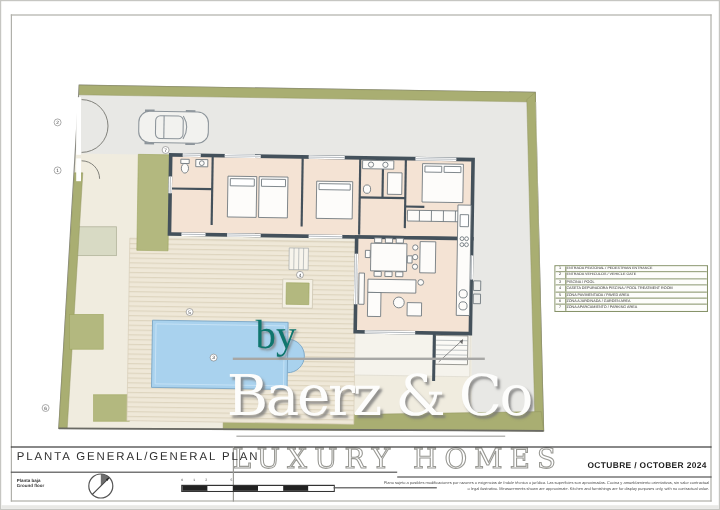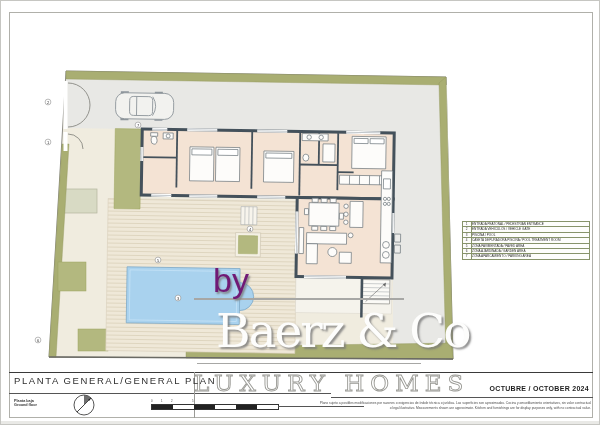--- a/index.html
+++ b/index.html
@@ -20,25 +20,25 @@
   
   .legend{position:absolute;left:461px;top:220px;width:126px;border:0.5px solid #87936a;}
   .legend-row{display:flex;height:4.4px;border-bottom:0.5px solid #87936a;background:#fdfdfb;}
   .legend-row:last-child{border-bottom:none;}
   .lg-num{width:8px;border-right:0.5px solid #87936a;display:flex;align-items:center;justify-content:center;}
   .lg-label{flex:1;overflow:hidden;display:flex;align-items:center;}
   .tiny{font-size:6.2px;transform:scale(.5);transform-origin:0 50%;color:#2e2e2e;white-space:nowrap;line-height:1;}
   .lg-num .tiny{transform-origin:50% 50%;}
   
   .wm-line{position:absolute;background:#a7a7a5;}
-  .wm-by{position:absolute;left:212px;top:260px;font-family:Liberation Sans, sans-serif;font-size:34px;
-         color:#701a75;text-shadow:1.5px 1.5px 2px rgba(125,125,125,.85);}
+  .wm-by{position:absolute;left:212px;top:260px;font-family:Liberation Serif, serif;font-size:34px;
+         color:#0f766e;text-shadow:1.5px 1.5px 2px rgba(125,125,125,.85);}
   .wm-name{position:absolute;left:188px;top:306px;width:240px;text-align:center;
            font-family:"DejaVu Serif",serif;font-size:47px;letter-spacing:-2px;color:#fdfdfc;
-           text-shadow:2px 2px 2px rgba(120,120,120,.8);white-space:nowrap;line-height:1;margin-left:27px;}
+           text-shadow:2px 2px 2px rgba(120,120,120,.8);white-space:nowrap;line-height:1;}
   .wm-tagline{position:absolute;left:193px;top:371px;width:193px;text-align:center;white-space:nowrap;
            font-family:"DejaVu Serif",serif;font-size:23px;letter-spacing:6px;line-height:1;
            color:rgba(255,255,255,.55);-webkit-text-stroke:0.9px #999994;}
   
   .scalebar{position:absolute;left:150px;top:398px;}
   .sb-labels{position:absolute;left:0;top:0;width:200px;transform:scale(.5);transform-origin:0 0;
              font-size:5.5px;color:#444;}
   .sb-labels span{position:absolute;top:0;}
   .sb-main{position:absolute;left:0;top:5px;height:3.5px;display:flex;border:0.5px solid #333;}
   .sb-seg{width:21px;height:100%;}

